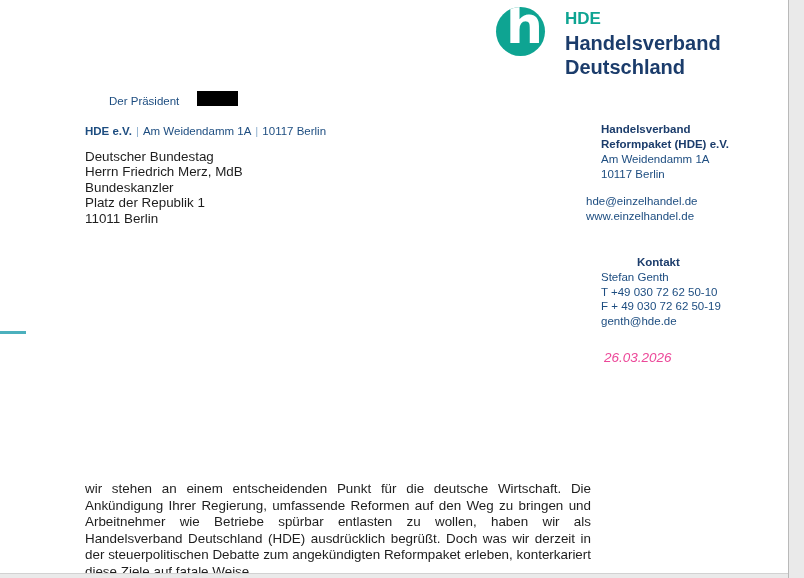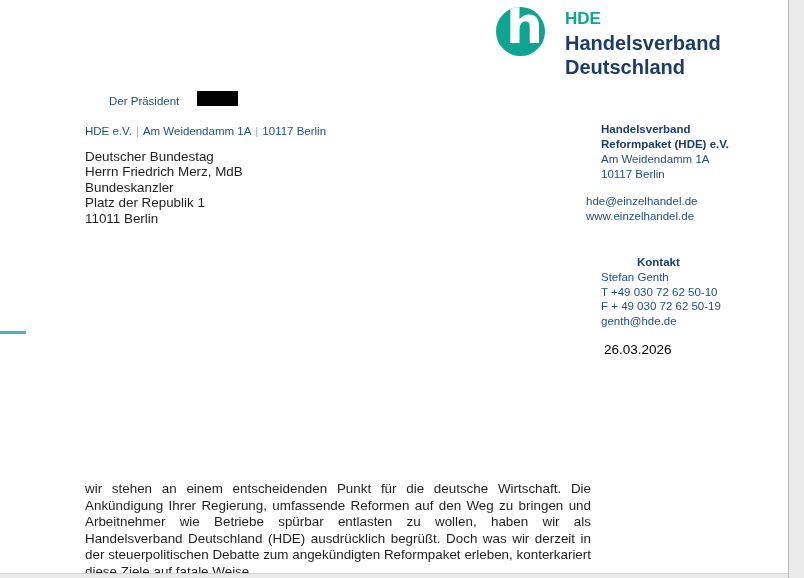--- a/index.html
+++ b/index.html
@@ -26,37 +26,37 @@
   .logo-text{margin-left:20px;padding-top:0;}
   .logo-acronym{color:var(--brand-teal);font-weight:bold;font-size:17px;line-height:24px;}
   .logo-name{color:var(--brand-navy);font-weight:bold;font-size:20px;line-height:24px;}
 
   
   .meta{color:var(--link-navy);font-size:11.5px;line-height:14px;}
   .role{position:absolute;left:94px;top:94px;margin-left:15px;}
   .redaction{position:absolute;left:197px;top:91px;width:41px;height:15px;
     background:var(--redaction);}
   .return-line{position:absolute;left:85px;top:124px;}
-  .return-line b{font-weight:normal;}
+  .return-line b{font-weight:bold;}
   .sep{color:#8fb0cf;padding:0 4px;font-weight:normal;}
 
   
   .recipient{position:absolute;left:85px;top:149px;color:var(--text-black);
     font-size:13.4px;line-height:15.4px;}
 
   
   .org-block{position:absolute;left:601px;top:122px;font-size:11.5px;line-height:15px;
     color:var(--link-navy);}
   .org-block .bold{font-weight:bold;color:var(--brand-navy);}
   .links-block{position:absolute;left:586px;top:194px;font-size:11.5px;line-height:15px;
     color:var(--link-navy);}
   .kontakt-block{position:absolute;left:601px;top:255px;font-size:11.5px;line-height:14.8px;
     color:var(--link-navy);}
   .kontakt-block .bold{font-weight:bold;color:var(--brand-navy);padding-left:36px;}
-  .date{position:absolute;left:604px;top:342px;font-size:13.5px;color:#000000;}
+  .date{position:absolute;left:604px;top:350px;font-size:13.5px;color:#ec4899;font-style:italic;}
 
   
   .fold-mark{position:absolute;left:0;top:331px;width:26px;height:3px;background:var(--fold-teal);}
 
   
   .salutation{position:absolute;left:85px;top:429px;color:var(--text-black);font-size:13.4px;}
   .body-par{position:absolute;left:85px;top:481px;width:506px;color:var(--text-black);
     font-size:13.4px;line-height:16.6px;text-align:justify;}
 
   

